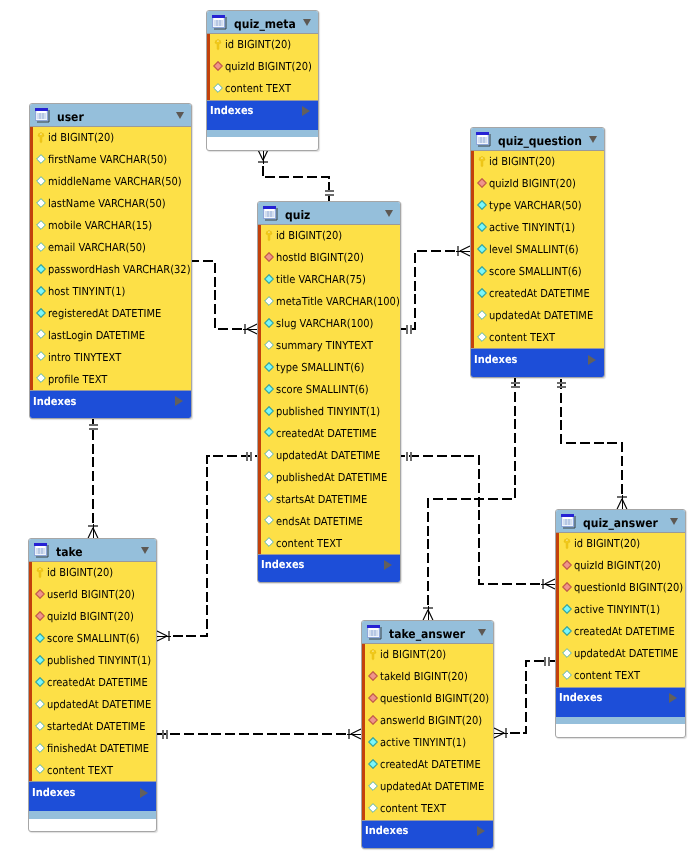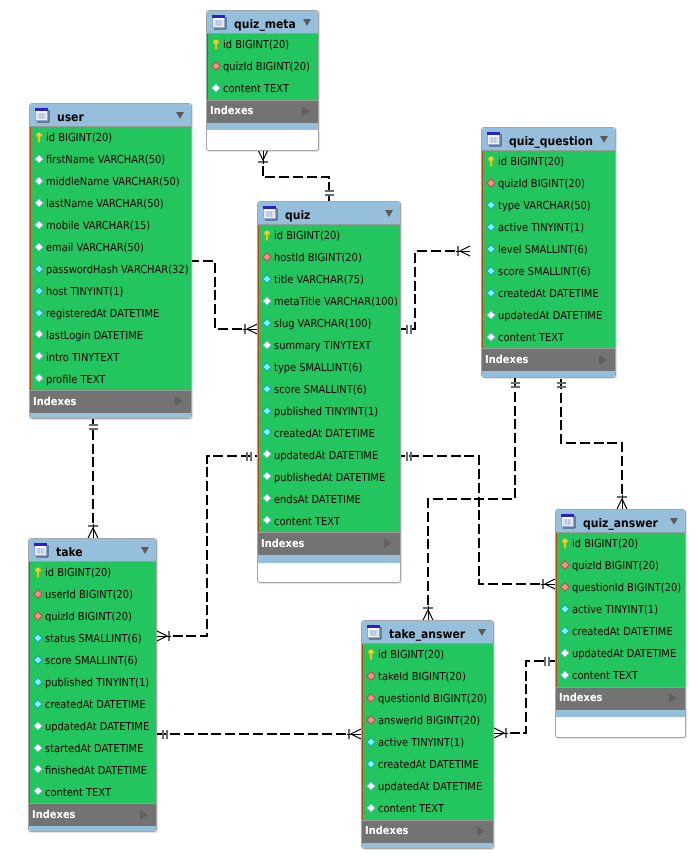--- a/index.html
+++ b/index.html
@@ -14,27 +14,27 @@
  border-radius:3px;background:#fff;transform:translateZ(0);
  box-shadow:1px 1px 1px rgba(0,0,0,.13);overflow:hidden;}
 .tbl-hdr{position:relative;height:23px;background:#95bfdb;
  border-bottom:1px solid #9a9a9a;box-sizing:border-box;}
 .tbl-title{position:absolute;left:27px;top:5px;font-weight:bold;font-size:12px;
  color:#000;letter-spacing:0;white-space:nowrap;line-height:16px;}
 .tbl-icon{position:absolute;left:5px;top:4px;width:15px;height:15px;line-height:0;}
 .tbl-caret{position:absolute;right:7px;top:8px;width:0;height:0;
  border-left:4.4px solid transparent;border-right:4.4px solid transparent;
  border-top:7.4px solid #5d5853;}
-.rows{background:#22c55e;border-left:2px solid #c2410c;border-right:1px solid #74797e;
+.rows{background:#fde047;border-left:4px solid #c2410c;border-right:1px solid #74797e;
  box-sizing:border-box;margin:0 -1px;}
 .row{position:relative;height:21.95px;white-space:nowrap;}
 .row .ic{position:absolute;left:3.4px;top:5.0px;width:10px;height:10px;line-height:0;}
 .row .ic.pk{left:4.2px;top:5px;width:8px;height:12px;}
 .row .lbl{position:absolute;left:15px;top:3.4px;font-size:11px;color:#000;line-height:15px;}
-.idx{position:relative;height:23px;background:#737373;border-top:1px solid #9a9a9a;
+.idx{position:relative;height:30px;background:#1d4ed8;border-top:1px solid #9a9a9a;
   box-sizing:border-box;}
 .idx-lbl{position:absolute;left:3px;top:2.4px;font-size:11px;font-weight:bold;color:#fff;line-height:15px;}
 .idx-caret{position:absolute;right:8.4px;top:5.2px;width:0;height:0;
  border-top:5.2px solid transparent;border-bottom:5.2px solid transparent;
  border-left:8.8px solid #63605c;}
 .foot{height:7.5px;background:#95bfdb;}
 </style>
 </head>
 <body>
 
@@ -395,36 +395,42 @@
         <div class="row">
           <span class="ic"><svg viewBox="0 0 10 10" width="10" height="10">
               <path d="M5 0.65 L9.35 5 L5 9.35 L0.65 5 Z" fill="#ffffff" stroke="#4db2b6" stroke-width="0.95"></path>
             </svg></span>
           <span class="lbl">publishedAt DATETIME</span>
         </div>
         <div class="row">
           <span class="ic"><svg viewBox="0 0 10 10" width="10" height="10">
               <path d="M5 0.65 L9.35 5 L5 9.35 L0.65 5 Z" fill="#ffffff" stroke="#4db2b6" stroke-width="0.95"></path>
             </svg></span>
+          <span class="lbl">startsAt DATETIME</span>
+        </div>
+        <div class="row">
+          <span class="ic"><svg viewBox="0 0 10 10" width="10" height="10">
+              <path d="M5 0.65 L9.35 5 L5 9.35 L0.65 5 Z" fill="#ffffff" stroke="#4db2b6" stroke-width="0.95"></path>
+            </svg></span>
           <span class="lbl">endsAt DATETIME</span>
         </div>
         <div class="row">
           <span class="ic"><svg viewBox="0 0 10 10" width="10" height="10">
               <path d="M5 0.65 L9.35 5 L5 9.35 L0.65 5 Z" fill="#ffffff" stroke="#4db2b6" stroke-width="0.95"></path>
             </svg></span>
           <span class="lbl">content TEXT</span>
         </div>
       </div>
       <div class="idx">
         <span class="idx-lbl">Indexes</span>
         <span class="idx-caret"></span>
       </div>
       <div class="foot"></div>
     </div>
-    <div class="tbl" style="left: 481px; top: 127px; width: 135px; height: 250.55px;">
+    <div class="tbl" style="left: 470px; top: 127px; width: 135px; height: 250.55px;">
       <div class="tbl-hdr">
         <span class="tbl-icon"><svg viewBox="0 0 15 15" width="15" height="15" shape-rendering="crispEdges">
             <rect x="1.8" y="13" width="11.8" height="1.5" fill="#3a4248" opacity="0.50"></rect>
             <rect x="13" y="1.8" width="1.5" height="11.8" fill="#3a4248" opacity="0.50"></rect>
             <rect x="0" y="0" width="13" height="13" fill="#f4f7fd"></rect>
             <rect x="0" y="0" width="13" height="3" fill="#2622d4"></rect>
             <rect x="0" y="3" width="13" height="1.5" fill="#ffffff"></rect>
             <rect x="1.6" y="4.5" width="9.8" height="6.8" fill="#d3deef"></rect>
             <rect x="4.3" y="4.5" width="1.4" height="6.8" fill="#b6c7e4"></rect>
             <rect x="7.3" y="4.5" width="1.4" height="6.8" fill="#b6c7e4"></rect>
@@ -624,27 +630,20 @@
               <path d="M5 0.65 L9.35 5 L5 9.35 L0.65 5 Z" fill="#ea7f75" stroke="#b8504a" stroke-width="1.05"></path>
               <path d="M5 2.1 L7.9 5 L5 7.9 L2.1 5 Z" fill="#f0a79e" opacity="0.55"></path>
             </svg></span>
           <span class="lbl">quizId BIGINT(20)</span>
         </div>
         <div class="row">
           <span class="ic"><svg viewBox="0 0 10 10" width="10" height="10">
               <path d="M5 0.65 L9.35 5 L5 9.35 L0.65 5 Z" fill="#4eeff3" stroke="#2b9ba0" stroke-width="1.05"></path>
               <path d="M5 2.1 L7.9 5 L5 7.9 L2.1 5 Z" fill="#aafafc" opacity="0.55"></path>
             </svg></span>
-          <span class="lbl">status SMALLINT(6)</span>
-        </div>
-        <div class="row">
-          <span class="ic"><svg viewBox="0 0 10 10" width="10" height="10">
-              <path d="M5 0.65 L9.35 5 L5 9.35 L0.65 5 Z" fill="#4eeff3" stroke="#2b9ba0" stroke-width="1.05"></path>
-              <path d="M5 2.1 L7.9 5 L5 7.9 L2.1 5 Z" fill="#aafafc" opacity="0.55"></path>
-            </svg></span>
           <span class="lbl">score SMALLINT(6)</span>
         </div>
         <div class="row">
           <span class="ic"><svg viewBox="0 0 10 10" width="10" height="10">
               <path d="M5 0.65 L9.35 5 L5 9.35 L0.65 5 Z" fill="#4eeff3" stroke="#2b9ba0" stroke-width="1.05"></path>
               <path d="M5 2.1 L7.9 5 L5 7.9 L2.1 5 Z" fill="#aafafc" opacity="0.55"></path>
             </svg></span>
           <span class="lbl">published TINYINT(1)</span>
         </div>
         <div class="row">

